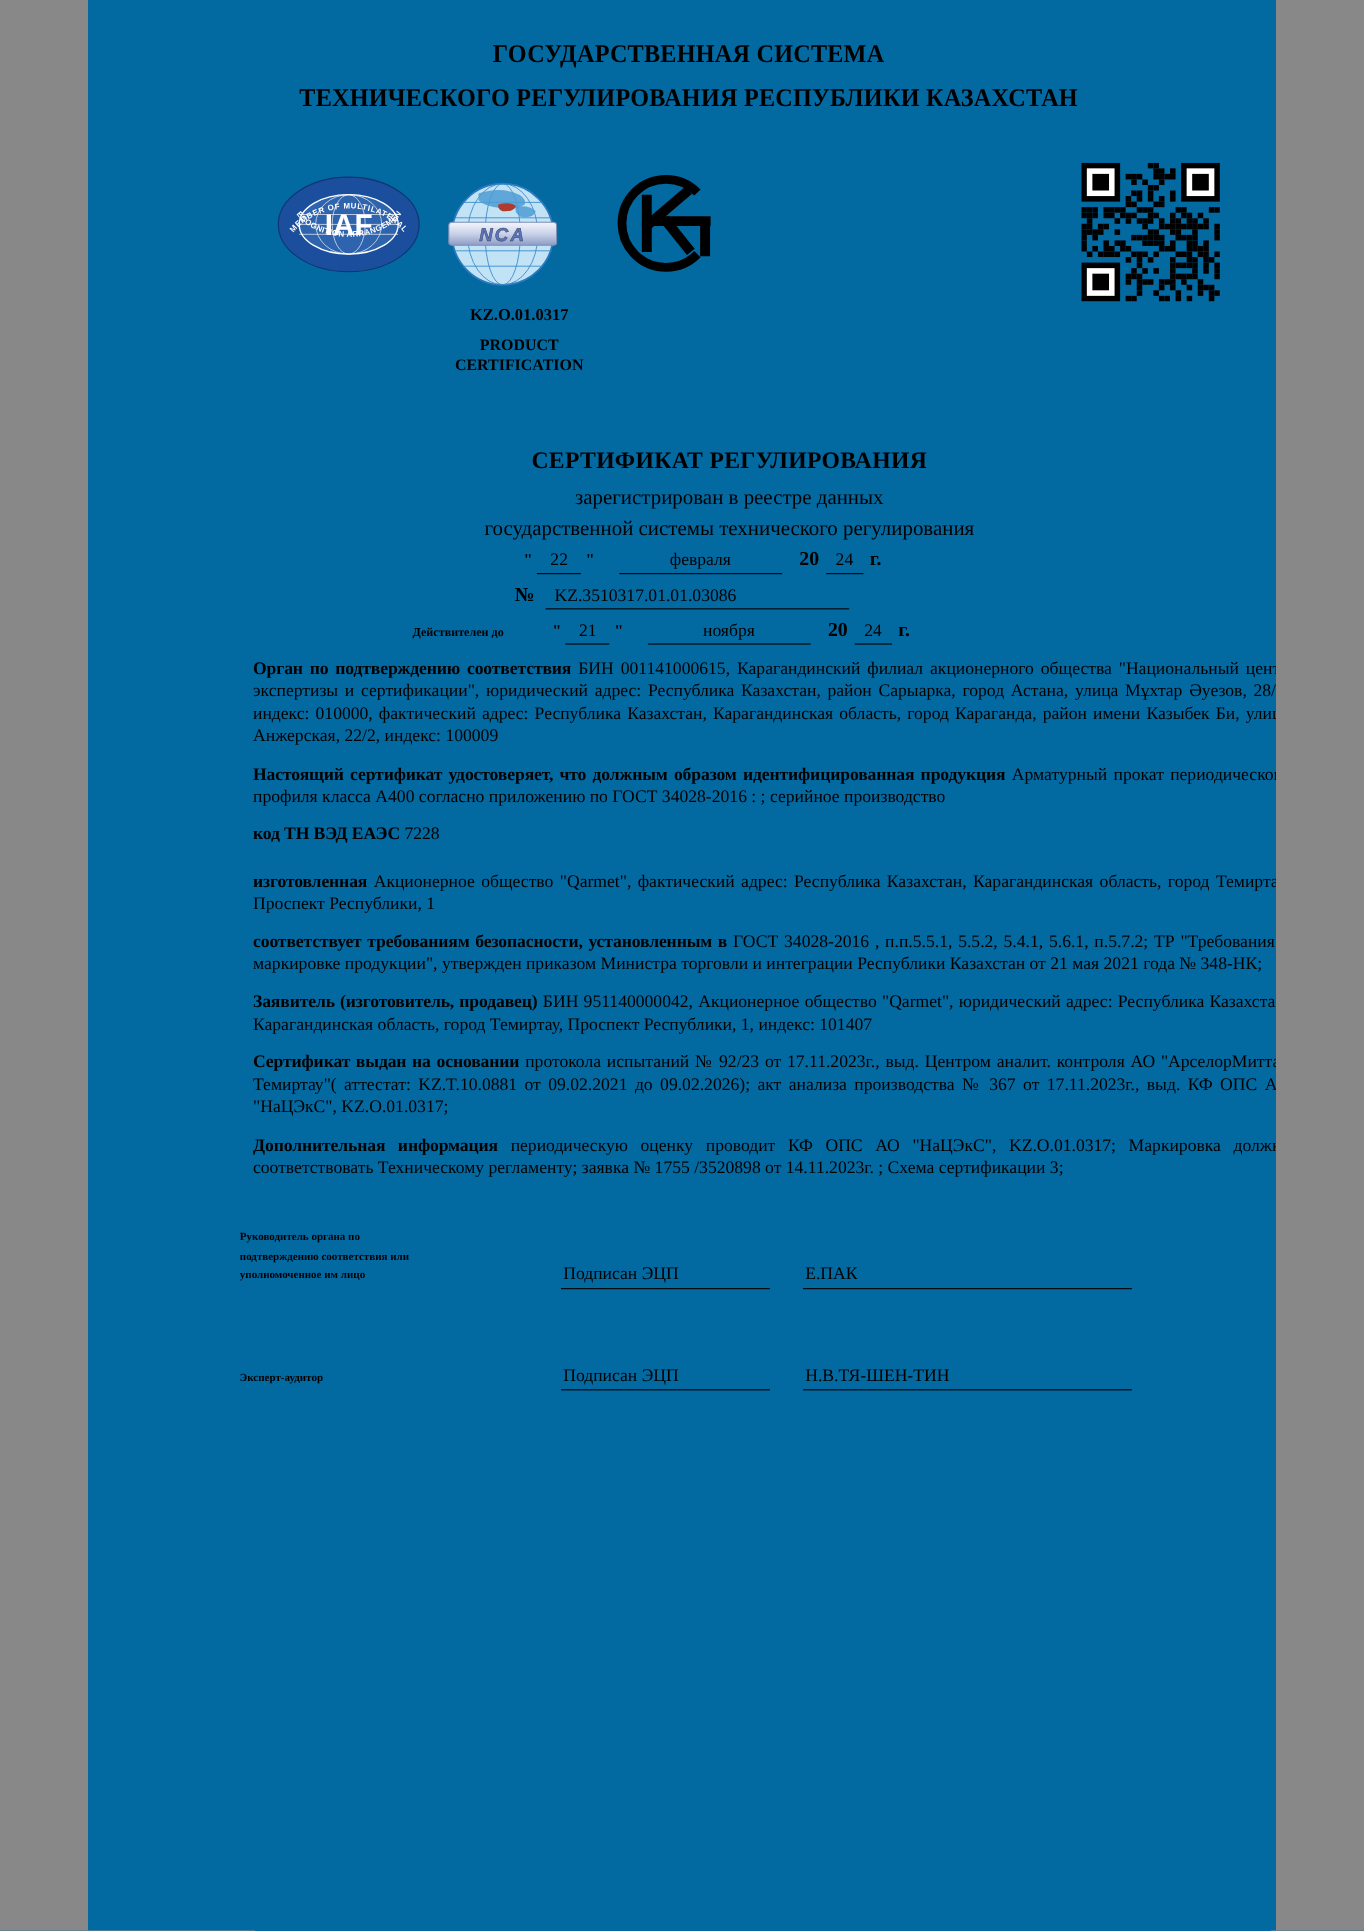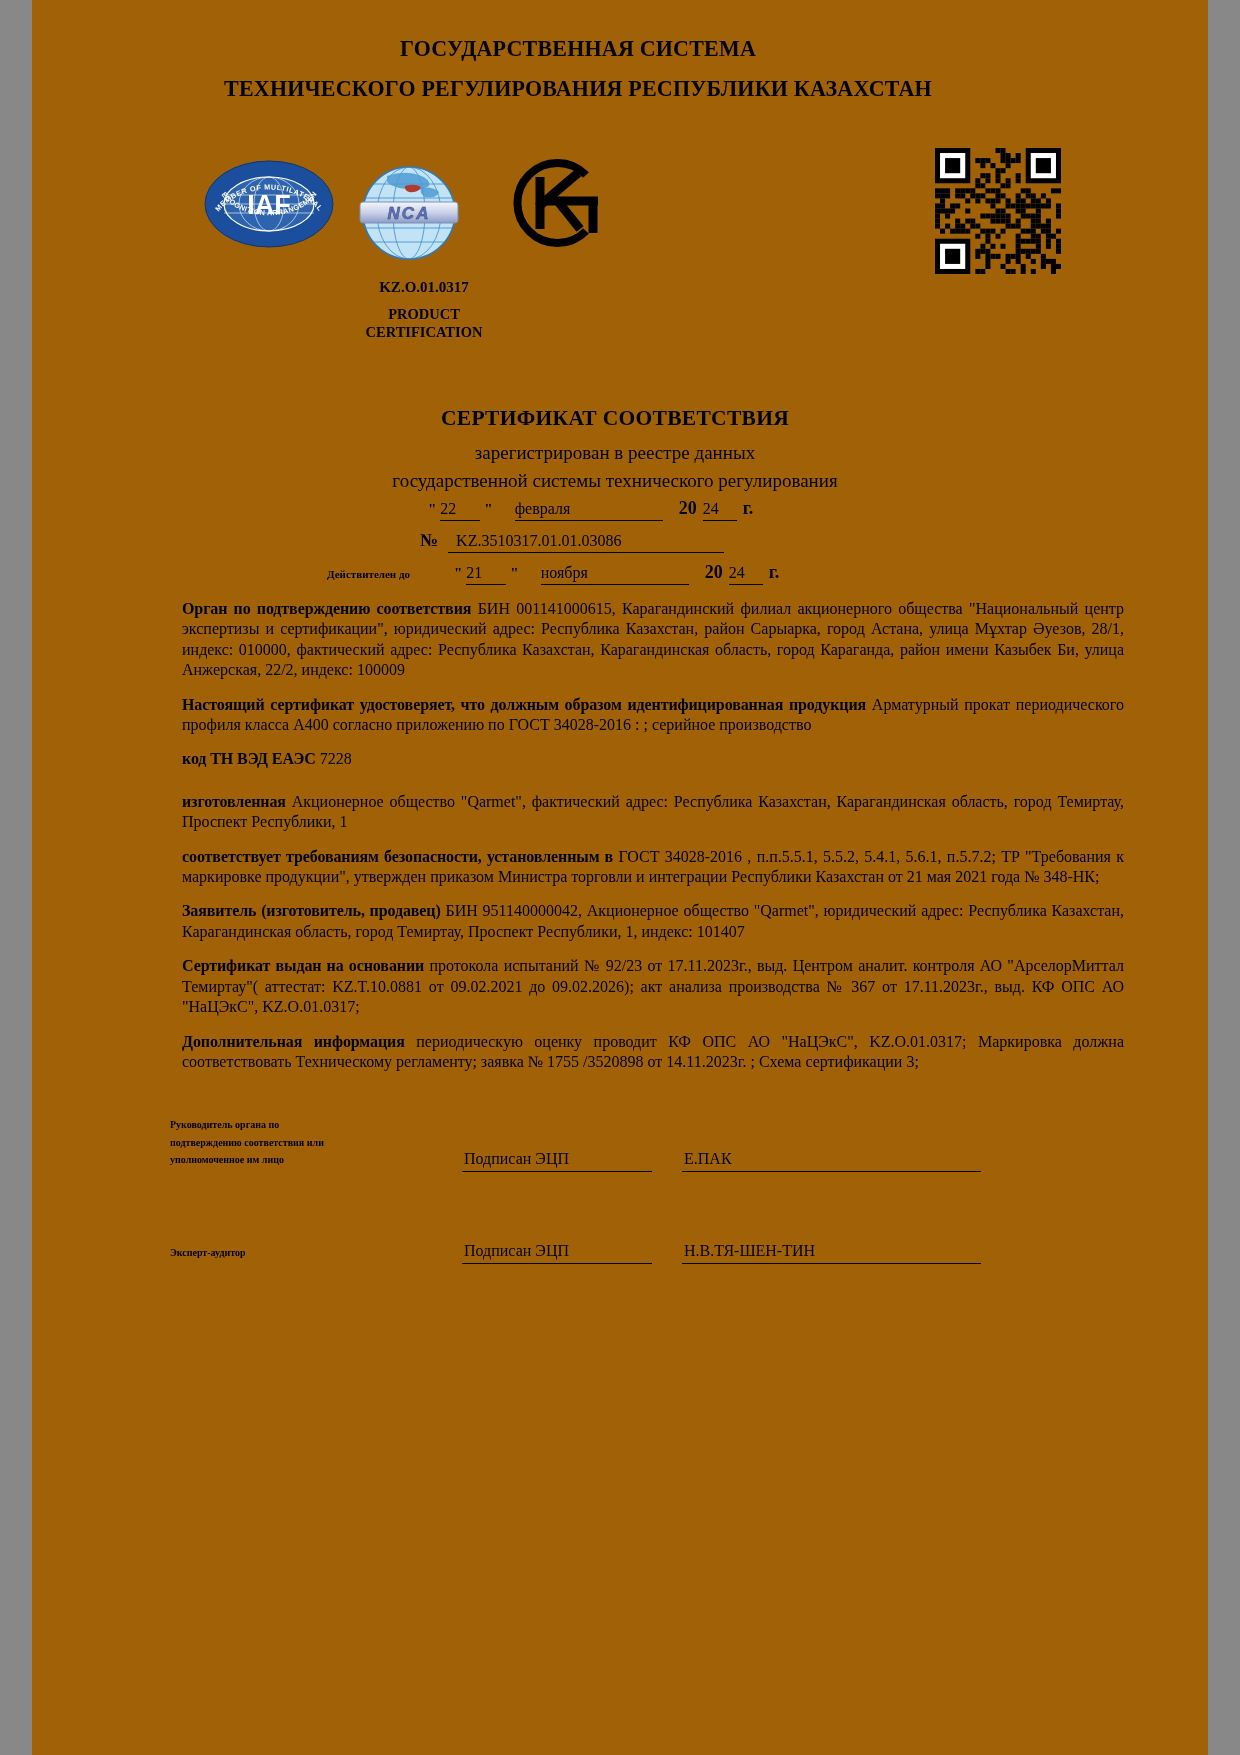--- a/index.html
+++ b/index.html
@@ -1,34 +1,34 @@
 <!DOCTYPE html>
 <html><head>
 <meta charset="utf-8">
 <style>
   html,body{margin:0;padding:0;background:#888;}
   .page{
-    position:relative; width:1176px; height:1755px; background:#a16207;
+    position:relative; width:1080px; height:1755px; background:#0369a1;
     font-family:"Liberation Serif","DejaVu Serif",serif; color:#000;
     overflow:hidden; margin:0 auto;
   }
   .abs{position:absolute;}
   
   .hdr{left:0; width:1092px; text-align:center; font-weight:bold; font-size:22px; letter-spacing:.2px; transform:scaleY(1.05);}
   
   .kzcode{left:302px; top:279px; width:180px; text-align:center; font-weight:bold; font-size:15px;}
   .prodcert{left:302px; top:305px; width:180px; text-align:center; font-weight:bold; font-size:14.5px; line-height:18px;}
   
   .tblock{left:83px; width:1000px; text-align:center;}
   .title{top:406px; font-weight:bold; font-size:21.5px; letter-spacing:.3px;}
   .sub{font-size:19px;}
   
   .regline{white-space:nowrap; font-size:16px;}
   .regline .q{font-weight:bold; font-size:15px; margin:0 4px;}
-  .ul{display:inline-block; border-bottom:1.6px solid #000; line-height:22px;}
+  .ul{display:inline-block; border-bottom:1.6px solid #000; text-align:center; line-height:22px;}
   .u-day{width:40px;}
   .u-month{width:148px; margin-left:18px;}
   .u-year{width:34px; margin:0 6px;}
   .u-num{width:268px; text-align:left; padding-left:8px; margin-left:10px;}
   .bcent{font-weight:bold; font-size:18px; margin-left:16px;}
   .bsuf{font-weight:bold; font-size:18px;}
   .numlabel{font-weight:bold; font-size:18px;}
   .validlabel{font-weight:bold; font-size:11px; margin-right:40px;}
   
   .bodytext{left:150px; top:599px; width:942px; font-size:16px; line-height:20.4px; text-align:justify;}
@@ -349,21 +349,21 @@
         </g>
       </svg>
   </div>
 
   <div class="abs kzcode">KZ.O.01.0317</div>
   <div class="abs prodcert">
     <div>PRODUCT</div>
     <div>CERTIFICATION</div>
   </div>
 
-  <div class="abs tblock title">СЕРТИФИКАТ СООТВЕТСТВИЯ</div>
+  <div class="abs tblock title">СЕРТИФИКАТ РЕГУЛИРОВАНИЯ</div>
   <div class="abs tblock sub" style="top:442px">зарегистрирован в реестре данных</div>
   <div class="abs tblock sub" style="top:470px">государственной системы технического регулирования</div>
 
   <div class="abs regline" style="left:392px; top:498px">
     <span class="q">"</span><span class="ul u-day">22</span><span class="q">"</span><span class="ul u-month">февраля</span><span class="bcent">20</span><span class="ul u-year">24</span><span class="bsuf">г.</span>
   </div>
 
   <div class="abs regline" style="left:388px; top:530px">
     <span class="numlabel">№</span><span class="ul u-num">KZ.3510317.01.01.03086</span>
   </div>

